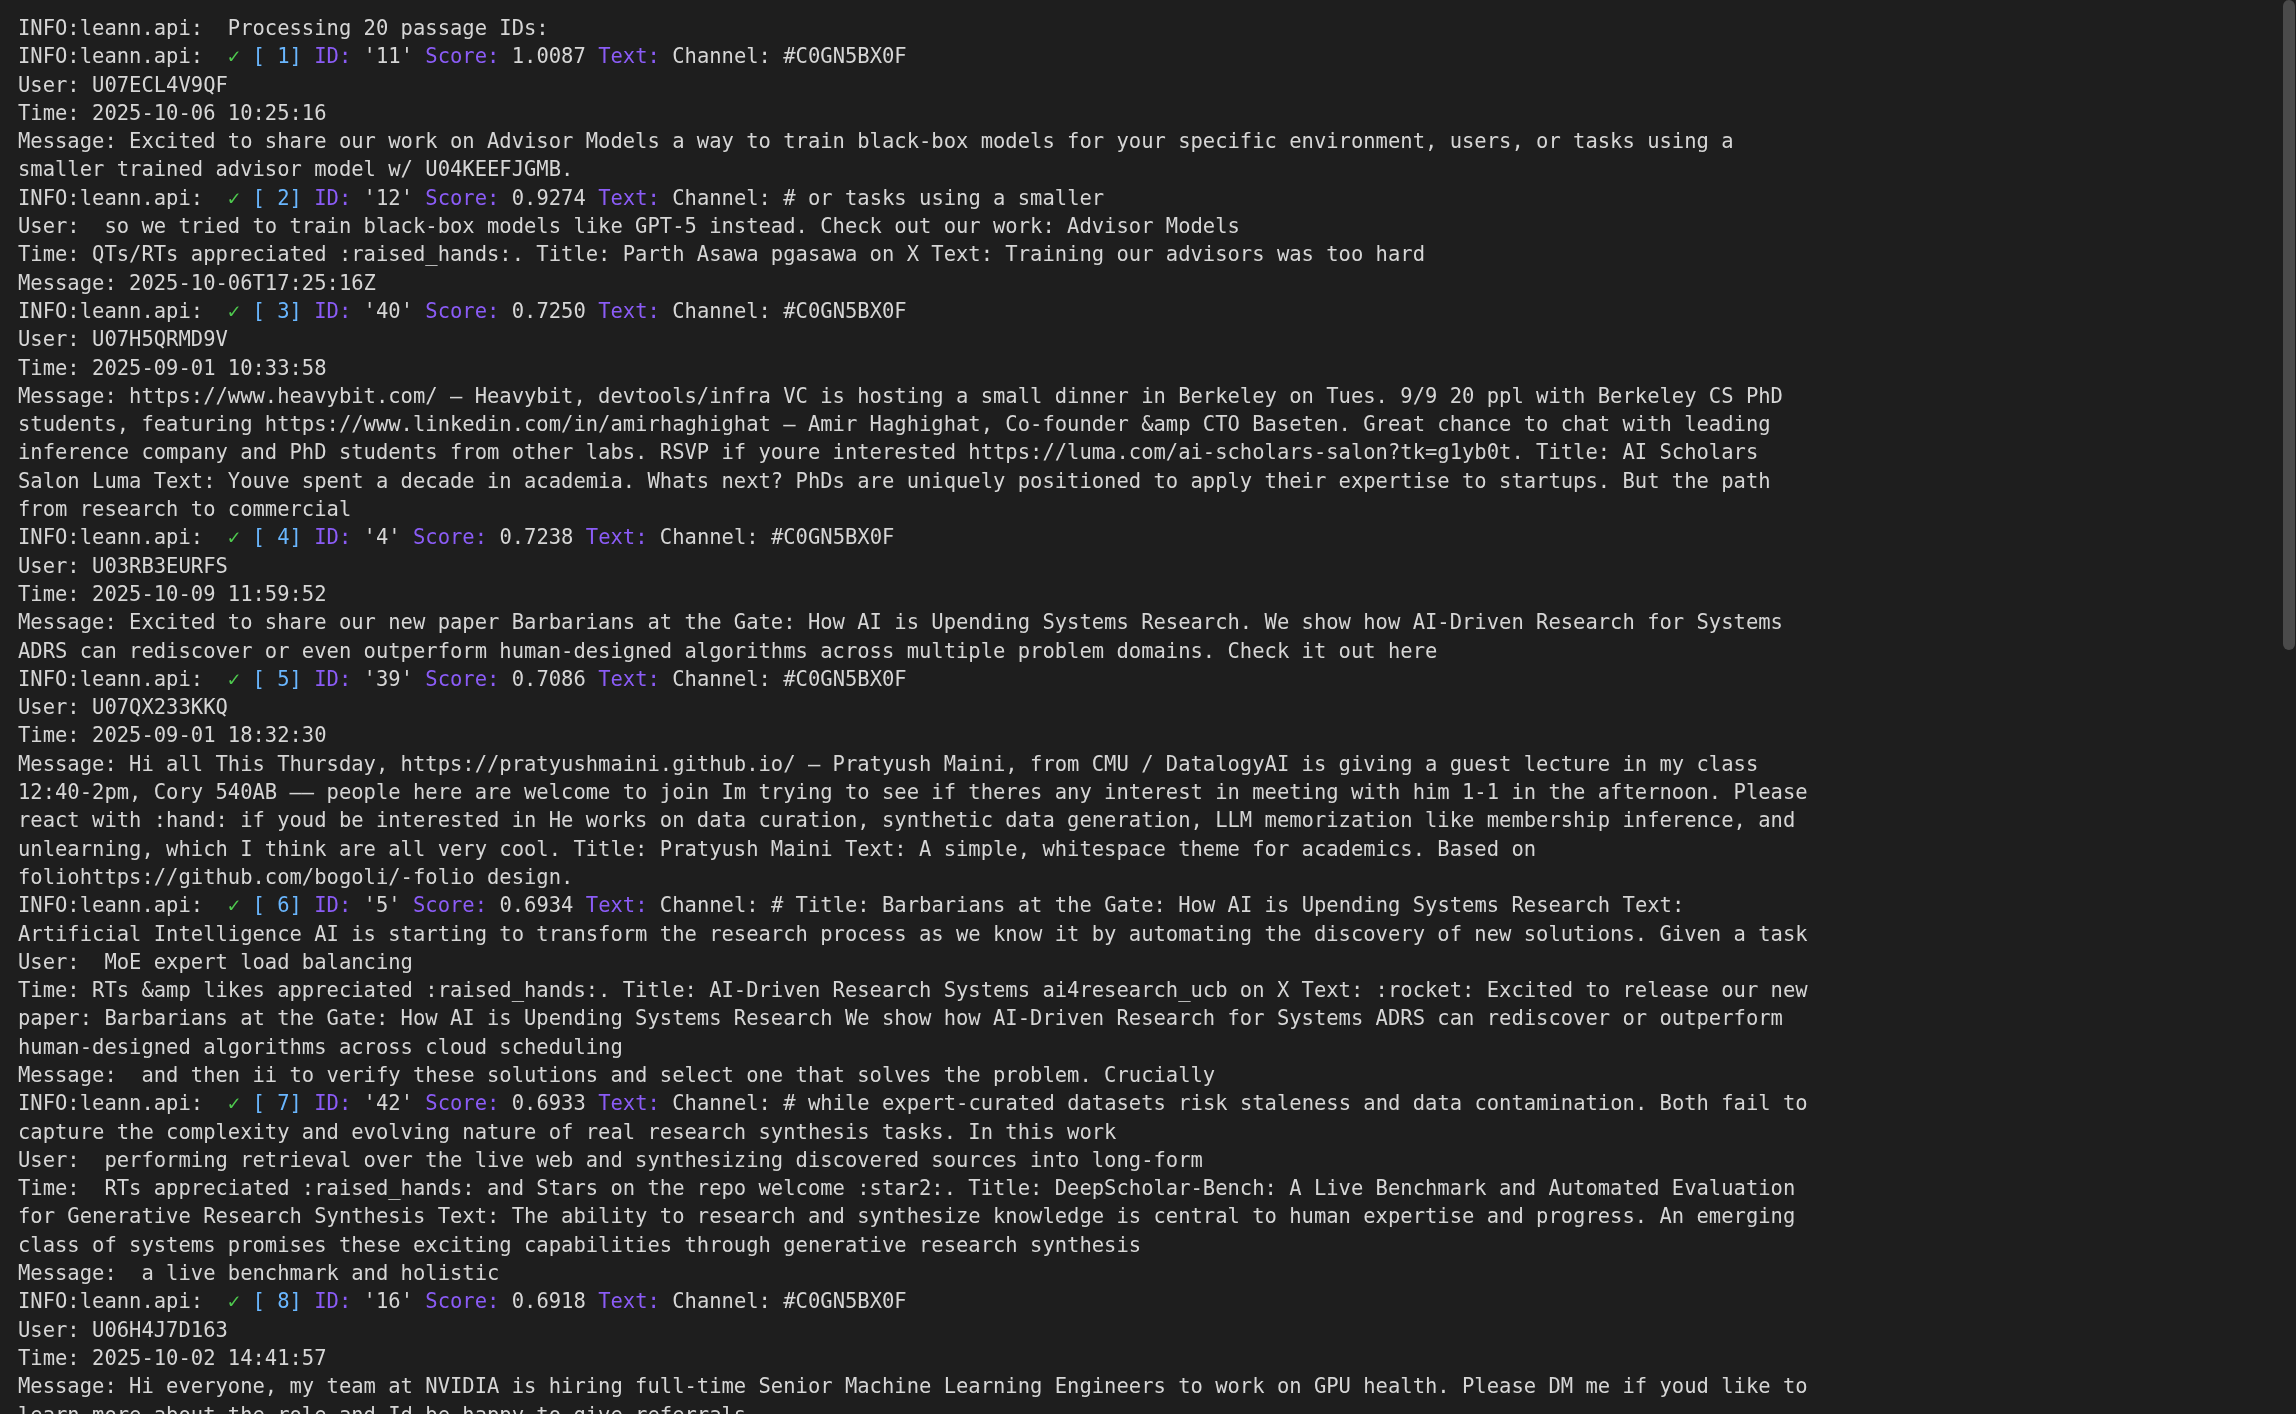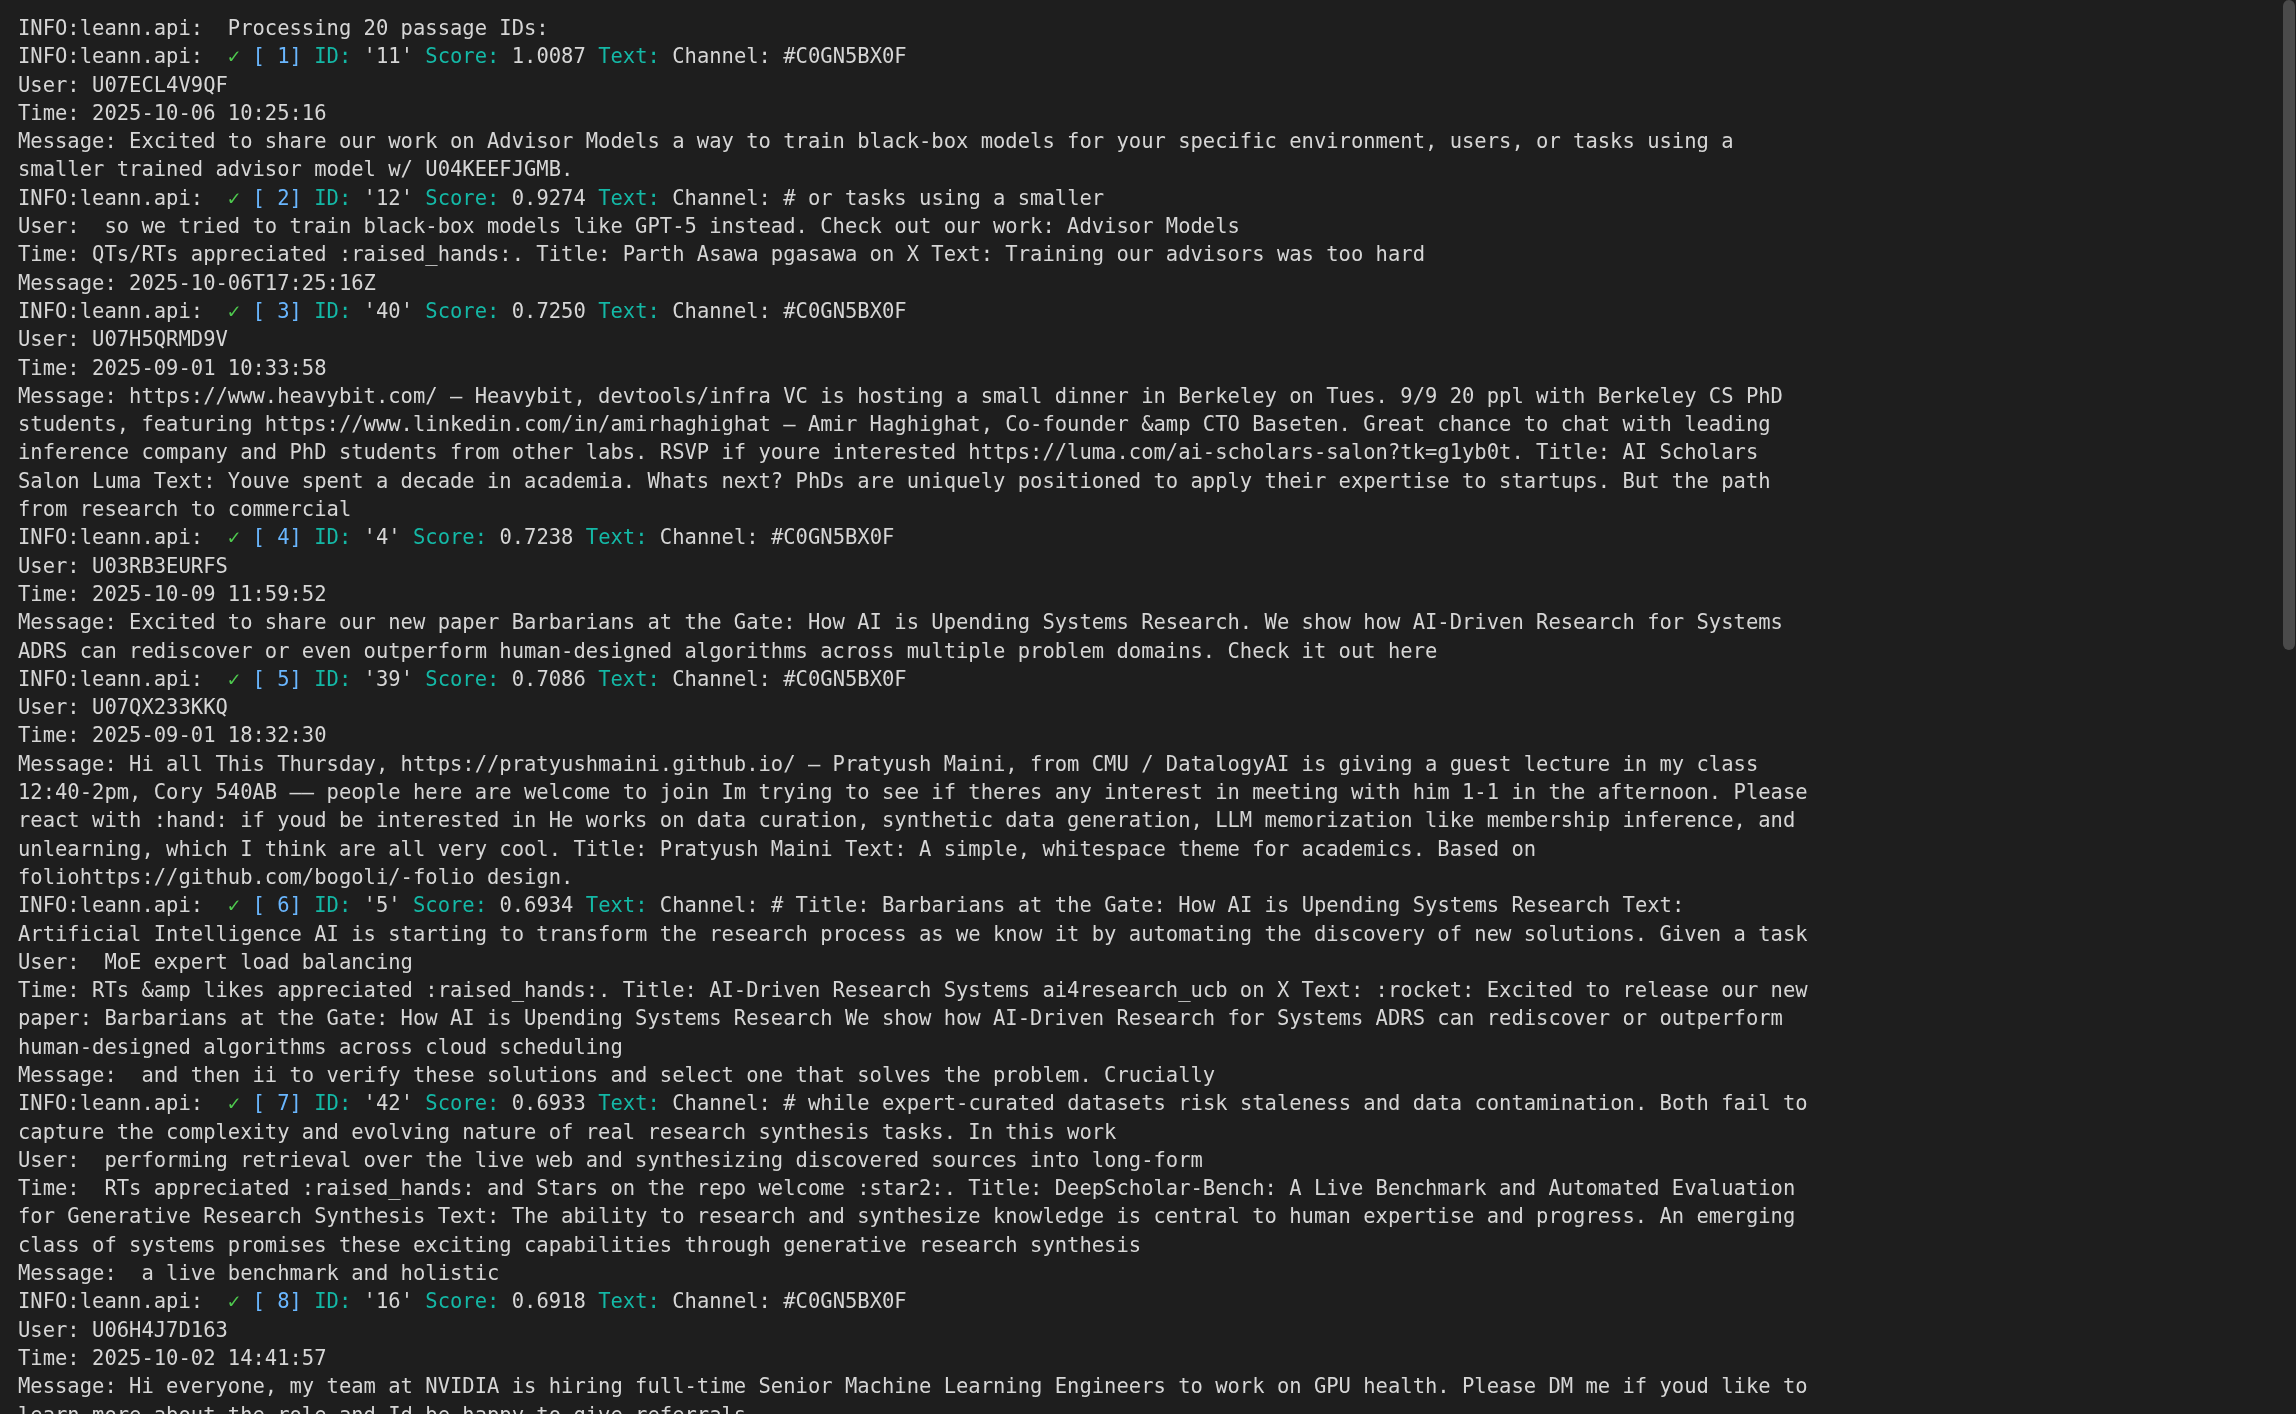--- a/index.html
+++ b/index.html
@@ -19,21 +19,21 @@
     font-family: "DejaVu Sans Mono", "Liberation Mono", monospace;
     font-size: 20.5px;
     line-height: 28.3px;
     color: #d6d6d6;
     white-space: pre-wrap;
     word-break: break-word;
   }
   .line { white-space: pre-wrap; }
   .tok-check  { color: #4ec94e; }
   .tok-idx    { color: #6ab7ff; }
-  .tok-label  { color: #14b8a6; text-align: center; }
+  .tok-label  { color: #8b5cf6; text-align: center; }
   .tok-plain  { color: #d6d6d6; }
   .scrollbar-track {
     position: absolute;
     top: 0;
     right: 0;
     width: 14px;
     height: 1414px;
     background: #1e1e1e;
   }
   .scrollbar-thumb {

